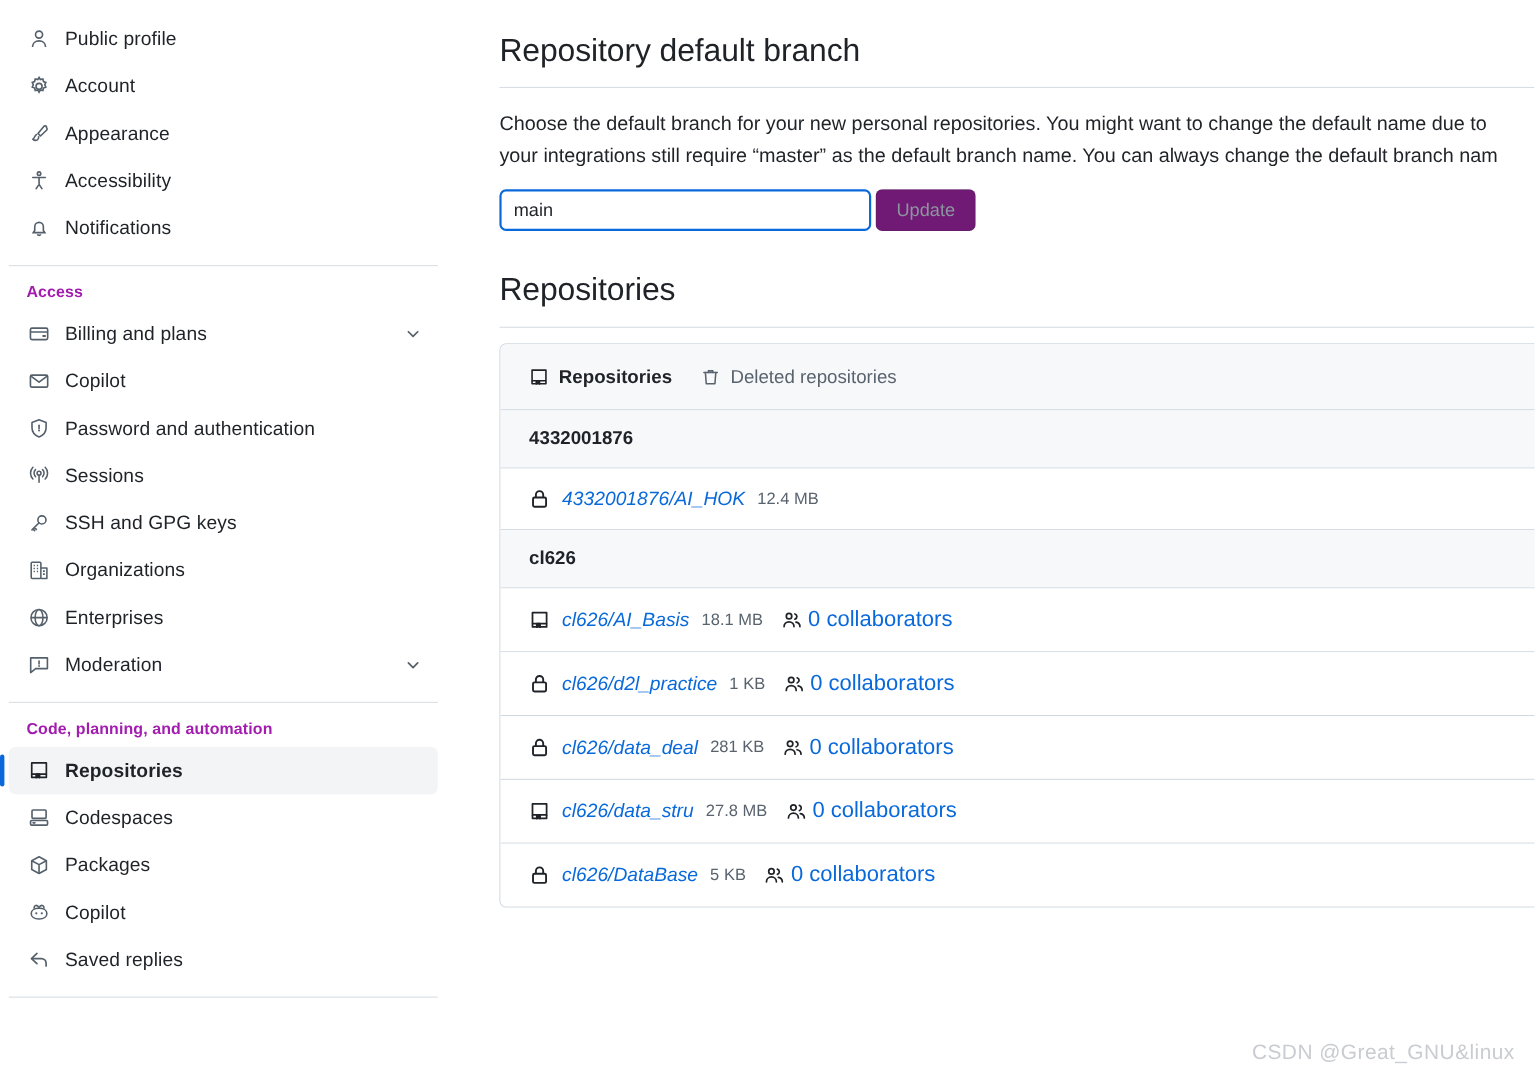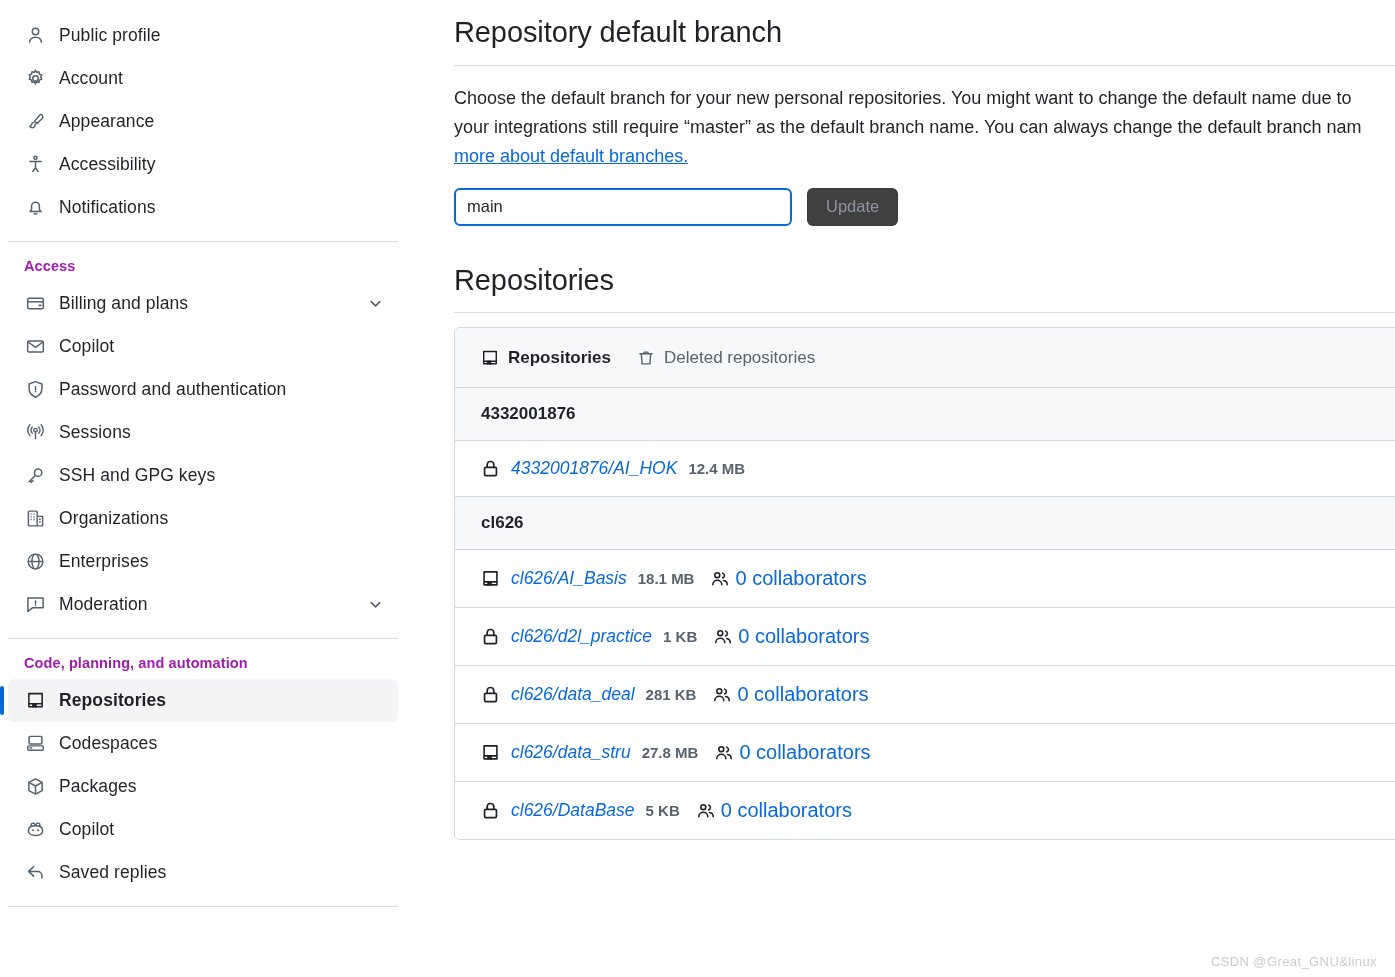--- a/index.html
+++ b/index.html
@@ -68,21 +68,21 @@
     font-size: 14.5px;
     font-weight: 700;
     color: #a21caf;
     padding: 16px 0 8px 24px;
     letter-spacing: .1px;
   }
 
   
   .main {
     flex: 1;
-    padding: 14px 0 0 48px;
+    padding: 28px 0 0 48px;
     min-width: 0;
     overflow: hidden;
   }
   .h2 {
     font-size: 29px;
     font-weight: 400;
     color: #1f2328;
     letter-spacing: -.1px;
     line-height: 1.3;
     white-space: nowrap;
@@ -100,42 +100,42 @@
     white-space: nowrap;
   }
   .desc .line { display: block; }
   .desc a {
     color: #0969da;
     text-decoration: underline;
   }
   .branch-row {
     display: flex;
     align-items: center;
-    gap: 15px;
+    gap: 4px;
     margin-top: 16px;
   }
   .branch-input {
     width: 338px;
     height: 38px;
     border: 2px solid #0969da;
     border-radius: 6px;
     padding: 0 11px;
     font-size: 16.5px;
     font-family: "Liberation Sans", sans-serif;
     color: #1f2328;
     background: #fff;
     outline: none;
     caret-color: #1f2328;
   }
   .update-btn {
     height: 38px;
     padding: 0 18px;
     border: 1px solid rgba(31,35,40,.15);
     border-radius: 6px;
-    background: #404040;
+    background: #701a75;
     color: #8c959f;
     font-size: 16.5px;
     font-family: "Liberation Sans", sans-serif;
     cursor: default;
   }
   .h2-repos {
     font-size: 29px;
     font-weight: 400;
     margin-top: 36px;
     letter-spacing: -.1px;
@@ -197,40 +197,39 @@
   .repo-name {
     color: #0969da;
     font-size: 17.5px;
     text-decoration: none;
     cursor: pointer;
     font-style: italic;
   }
   .repo-size {
     color: #59636e;
     font-size: 15px;
-    font-weight: bold;
   }
   .collab {
     display: flex;
     align-items: center;
     gap: 6px;
     margin-left: 6px;
   }
   .collab .c-ico { color: #1f2328; display: flex; align-items: center; }
   .collab-label {
     color: #0969da;
     font-size: 20px;
     cursor: pointer;
   }
 
   .watermark {
     position: absolute;
     right: 18px;
     bottom: 8px;
-    font-size: 13px;
+    font-size: 19px;
     color: #c9ccd0;
     letter-spacing: .4px;
     white-space: nowrap;
   }
 </style>
 </head>
 <body>
 
 <div class="page">
 
@@ -452,21 +451,20 @@
   </nav>
 
   <main class="main">
 
     <h2 class="h2">Repository default branch</h2>
     <div class="rule"></div>
 
     <p class="desc">
       <span class="line">Choose the default branch for your new personal repositories. You might want to change the default name due to</span>
       <span class="line">your integrations still require “master” as the default branch name. You can always change the default branch nam</span>
-      <span class="line"><a href="#">more about default branches.</a></span>
     </p>
 
     <div class="branch-row">
       <input class="branch-input" type="text" value="main" style="">
       <button class="update-btn">Update</button>
     </div>
 
     <h2 class="h2 h2-repos">Repositories</h2>
     <div class="rule"></div>
 

